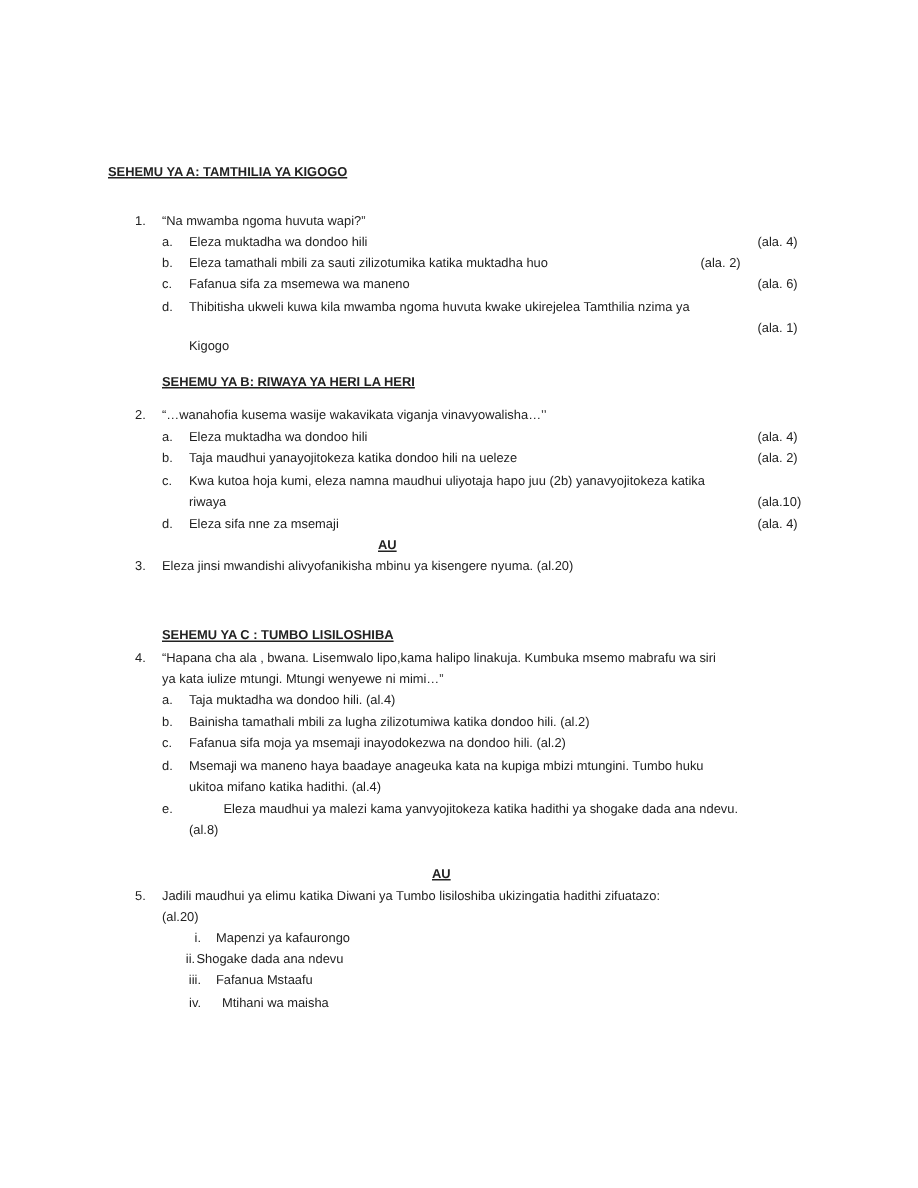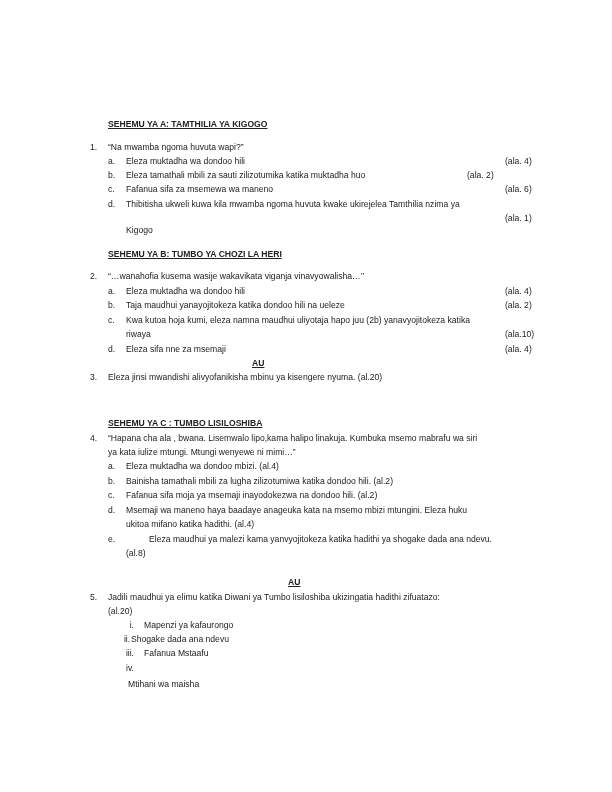--- a/index.html
+++ b/index.html
@@ -6,42 +6,42 @@
     body { width: 612px; height: 792px; position: relative; overflow: hidden;
       font-family: "Liberation Sans", "DejaVu Sans", sans-serif; color: #222; font-size: 8.6px; }
     .abs { position: absolute; white-space: nowrap; line-height: 11px; }
     .heading { font-weight: bold; text-decoration: underline; }
     .bold { font-weight: bold; text-decoration: underline; }
     .marks { position: absolute; white-space: nowrap; line-height: 11px; }
   </style>
 </head>
 <body>
 
-<div class="abs heading" style="left:72px;top:119px;margin-left:36px;">SEHEMU YA A: TAMTHILIA YA KIGOGO</div>
+<div class="abs heading" style="left:72px;top:109px;">SEHEMU YA A: TAMTHILIA YA KIGOGO</div>
 <div class="abs" style="left:90px;top:142px;">1.</div>
 <div class="abs" style="left:108px;top:142px;">“Na mwamba ngoma huvuta wapi?”</div>
 
 <div class="abs" style="left:108px;top:156px;">a.</div>
 <div class="abs" style="left:126px;top:156px;">Eleza muktadha wa dondoo hili</div>
 <div class="marks" style="left:505px;top:156px;">(ala. 4)</div>
 
 <div class="abs" style="left:108px;top:170px;">b.</div>
 <div class="abs" style="left:126px;top:170px;">Eleza tamathali mbili za sauti zilizotumika katika muktadha huo</div>
 <div class="marks" style="left:467px;top:170px;">(ala. 2)</div>
 
 <div class="abs" style="left:108px;top:184px;">c.</div>
 <div class="abs" style="left:126px;top:184px;">Fafanua sifa za msemewa wa maneno</div>
 <div class="marks" style="left:505px;top:184px;">(ala. 6)</div>
 
 <div class="abs" style="left:108px;top:199px;">d.</div>
 <div class="abs" style="left:126px;top:199px;">Thibitisha ukweli kuwa kila mwamba ngoma huvuta kwake ukirejelea Tamthilia nzima ya</div>
 <div class="abs" style="left:126px;top:213px;margin-top:12px;">Kigogo</div>
 <div class="marks" style="left:505px;top:213px;">(ala. 1)</div>
 
-<div class="abs heading" style="left:108px;top:249px;">SEHEMU YA B: TUMBO YA CHOZI LA HERI</div>
+<div class="abs heading" style="left:108px;top:249px;">SEHEMU YA B: RIWAYA YA HERI LA HERI</div>
 <div class="abs" style="left:90px;top:271px;">2.</div>
 <div class="abs" style="left:108px;top:271px;">“…wanahofia kusema wasije wakavikata viganja vinavyowalisha…’’</div>
 
 <div class="abs" style="left:108px;top:286px;">a.</div>
 <div class="abs" style="left:126px;top:286px;">Eleza muktadha wa dondoo hili</div>
 <div class="marks" style="left:505px;top:286px;">(ala. 4)</div>
 
 <div class="abs" style="left:108px;top:300px;">b.</div>
 <div class="abs" style="left:126px;top:300px;">Taja maudhui yanayojitokeza katika dondoo hili na ueleze</div>
 <div class="marks" style="left:505px;top:300px;">(ala. 2)</div>
@@ -59,30 +59,30 @@
 
 <div class="abs" style="left:90px;top:372px;">3.</div>
 <div class="abs" style="left:108px;top:372px;">Eleza jinsi mwandishi alivyofanikisha mbinu ya kisengere nyuma. (al.20)</div>
 
 <div class="abs heading" style="left:108px;top:418px;">SEHEMU YA C : TUMBO LISILOSHIBA</div>
 <div class="abs" style="left:90px;top:433px;">4.</div>
 <div class="abs" style="left:108px;top:433px;">“Hapana cha ala , bwana. Lisemwalo lipo,kama halipo linakuja. Kumbuka msemo mabrafu wa siri</div>
 <div class="abs" style="left:108px;top:447px;">ya kata iulize mtungi. Mtungi wenyewe ni mimi…”</div>
 
 <div class="abs" style="left:108px;top:461px;">a.</div>
-<div class="abs" style="left:126px;top:461px;">Eleza muktadha wa dondoo mbizi. (al.4)</div>
+<div class="abs" style="left:126px;top:461px;">Taja muktadha wa dondoo hili. (al.4)</div>
 
 <div class="abs" style="left:108px;top:476px;">b.</div>
 <div class="abs" style="left:126px;top:476px;">Bainisha tamathali mbili za lugha zilizotumiwa  katika dondoo hili. (al.2)</div>
 
 <div class="abs" style="left:108px;top:490px;">c.</div>
 <div class="abs" style="left:126px;top:490px;">Fafanua sifa moja ya msemaji inayodokezwa na dondoo hili. (al.2)</div>
 
 <div class="abs" style="left:108px;top:505px;">d.</div>
-<div class="abs" style="left:126px;top:505px;">Msemaji wa maneno haya baadaye anageuka kata na msemo mbizi mtungini. Eleza huku</div>
+<div class="abs" style="left:126px;top:505px;">Msemaji wa maneno haya baadaye anageuka kata na kupiga mbizi mtungini. Tumbo huku</div>
 <div class="abs" style="left:126px;top:519px;">ukitoa mifano katika hadithi. (al.4)</div>
 
 <div class="abs" style="left:108px;top:534px;">e.</div>
 <div class="abs" style="left:126px;top:534px;margin-left:23px;">Eleza maudhui ya malezi kama yanvyojitokeza katika hadithi ya shogake dada ana ndevu.</div>
 <div class="abs" style="left:126px;top:548px;">(al.8)</div>
 
 <div class="abs bold" style="left:288px;top:577px;">AU</div>
 
 <div class="abs" style="left:90px;top:592px;">5.</div>
 <div class="abs" style="left:108px;top:592px;">Jadili maudhui ya elimu katika Diwani ya Tumbo lisiloshiba ukizingatia hadithi zifuatazo:</div>
@@ -91,13 +91,13 @@
 <div class="abs" style="left:120px;top:620px;width:14px;text-align:right;">i.</div>
 <div class="abs" style="left:144px;top:620px;">Mapenzi ya kafaurongo</div>
 
 <div class="abs" style="left:120px;top:634px;width:14px;text-align:center;">ii.</div>
 <div class="abs" style="left:131px;top:634px;">Shogake dada ana ndevu</div>
 
 <div class="abs" style="left:118px;top:648px;width:16px;text-align:right;">iii.</div>
 <div class="abs" style="left:144px;top:648px;">Fafanua Mstaafu</div>
 
 <div class="abs" style="left:118px;top:663px;width:16px;text-align:right;">iv.</div>
-<div class="abs" style="left:128px;top:663px;margin-top:16px;">Mtihani wa maisha</div>
+<div class="abs" style="left:148px;top:663px;">Mtihani wa maisha</div>
 
 </body></html>

